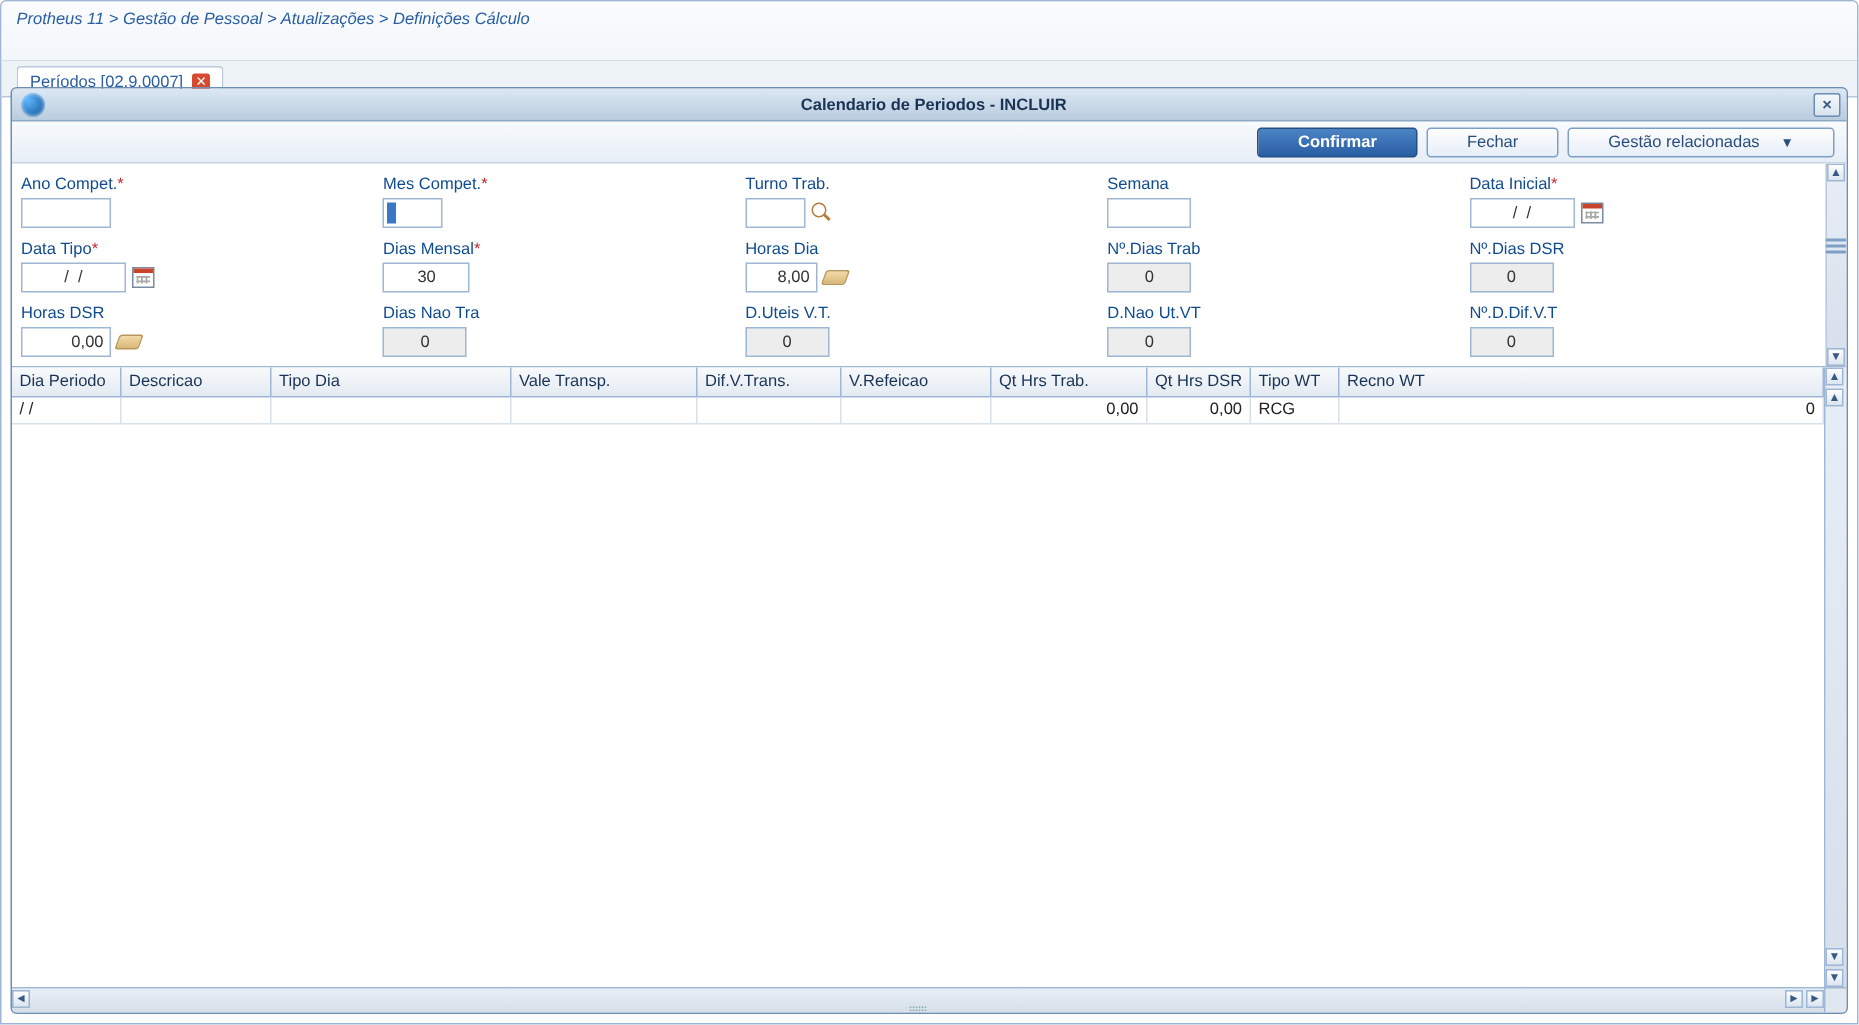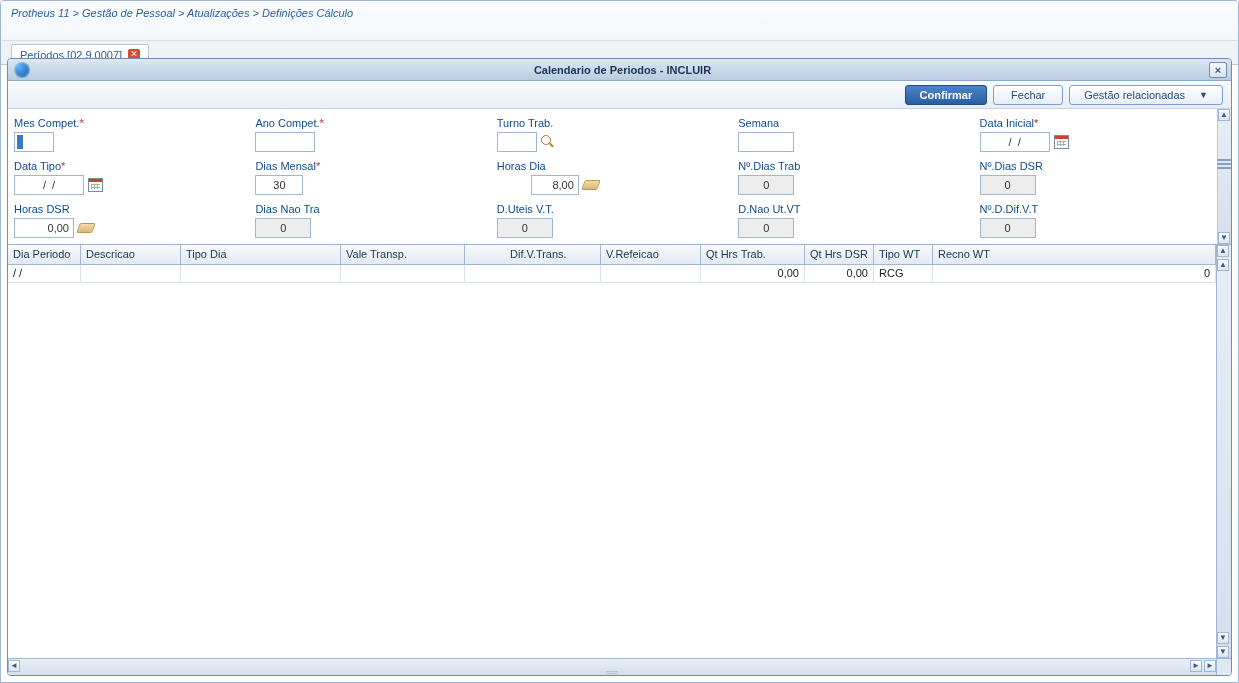--- a/index.html
+++ b/index.html
@@ -90,21 +90,21 @@
   .toolbar {
     background: linear-gradient(#f9fbfd,#e7eef6);
     border-bottom:1px solid #c7d4e3;
     height:28px;
     display:flex; align-items:center; justify-content:flex-end;
     gap:6px; padding:0 8px;
   }
   .btn {
     border:1px solid #7ea0c6;
     border-radius:3px;
-    padding:3px 14px;
+    padding:3px 26px;
     font-size:11px;
     cursor:pointer;
     background:linear-gradient(#fefefe,#e6eef7);
     color:#2a4d7c;
     min-width:70px;
     text-align:center;
   }
   .btn.primary {
     background:linear-gradient(#4b84c5,#2a5ea3);
     color:#fff;
@@ -221,21 +221,21 @@
   .grow {
     display:flex; height:18px; border-bottom:1px solid #d8e0e9;
   }
   .gc {
     border-right:1px solid #d8e0e9;
     padding:2px 5px; color:#222; font-size:11px;
     overflow:hidden; white-space:nowrap;
   }
   .tr { text-align:right; }
   .col0{width:73px;} .col1{width:100px;} .col2{width:160px;}
-  .col3{width:124px;} .col4{width:96px;margin-left:40px;} .col5{width:100px;}
+  .col3{width:124px;} .col4{width:96px;} .col5{width:100px;}
   .col6{width:104px;} .col7{width:69px;} .col8{width:59px;}
   .col9{flex:1;}
   .grid-vscroll {
     position:absolute; right:0; top:0; bottom:17px; width:15px;
     border-left:1px solid #9fb7d4;
     background:linear-gradient(#e8eef5,#d5dfeb);
   }
   .grid-hscroll {
     position:absolute; left:0; right:15px; bottom:0; height:17px;
     border-top:1px solid #9fb7d4;
@@ -288,32 +288,32 @@
       </div>
       <div class="hbars">
           <span></span>
           <span></span>
           <span></span>
         </div>
 
       <div class="form-grid">
 
         <div class="field">
+          <span class="lbl"><span>Ano Compet.</span><span class="req">*</span></span>
+          <input class="in" style="width: 60px; text-align: left;" value="">
+        </div>
+        <div class="field">
           <span class="lbl"><span>Mes Compet.</span><span class="req">*</span></span>
           <div class="inrow">
             <div class="cursor-field">
                 <span class="cursor-blink"></span>
               </div>
           </div>
         </div>
         <div class="field">
-          <span class="lbl"><span>Ano Compet.</span><span class="req">*</span></span>
-          <input class="in" style="width: 60px; text-align: left;" value="">
-        </div>
-        <div class="field">
           <span class="lbl">Turno Trab.</span>
           <div class="inrow">
             <input class="in small" value="" style="">
             <span class="icon-mag"></span>
           </div>
         </div>
         <div class="field">
           <span class="lbl">Semana</span>
           <input class="in" style="width: 56px; text-align: left;" value="">
         </div>
@@ -327,26 +327,26 @@
 
         <div class="field">
           <span class="lbl"><span>Data Tipo</span><span class="req">*</span></span>
           <div class="inrow">
             <input class="in date" value="/  /" style="">
             <span class="icon-cal"></span>
           </div>
         </div>
         <div class="field">
           <span class="lbl"><span>Dias Mensal</span><span class="req">*</span></span>
-          <input class="in" style="width: 48px; text-align: center;" value="30">
+          <input class="in" style="width: 58px; text-align: center;" value="30">
         </div>
         <div class="field">
           <span class="lbl">Horas Dia</span>
           <div class="inrow">
-            <input class="in" style="width: 48px; margin-left: 34px;" value="8,00">
+            <input class="in" style="width: 48px;" value="8,00">
             <span class="icon-eraser"></span>
           </div>
         </div>
         <div class="field">
           <span class="lbl">Nº.Dias Trab</span>
           <input class="in gray" value="0" style="">
         </div>
         <div class="field">
           <span class="lbl">Nº.Dias DSR</span>
           <input class="in gray" value="0" style="">

